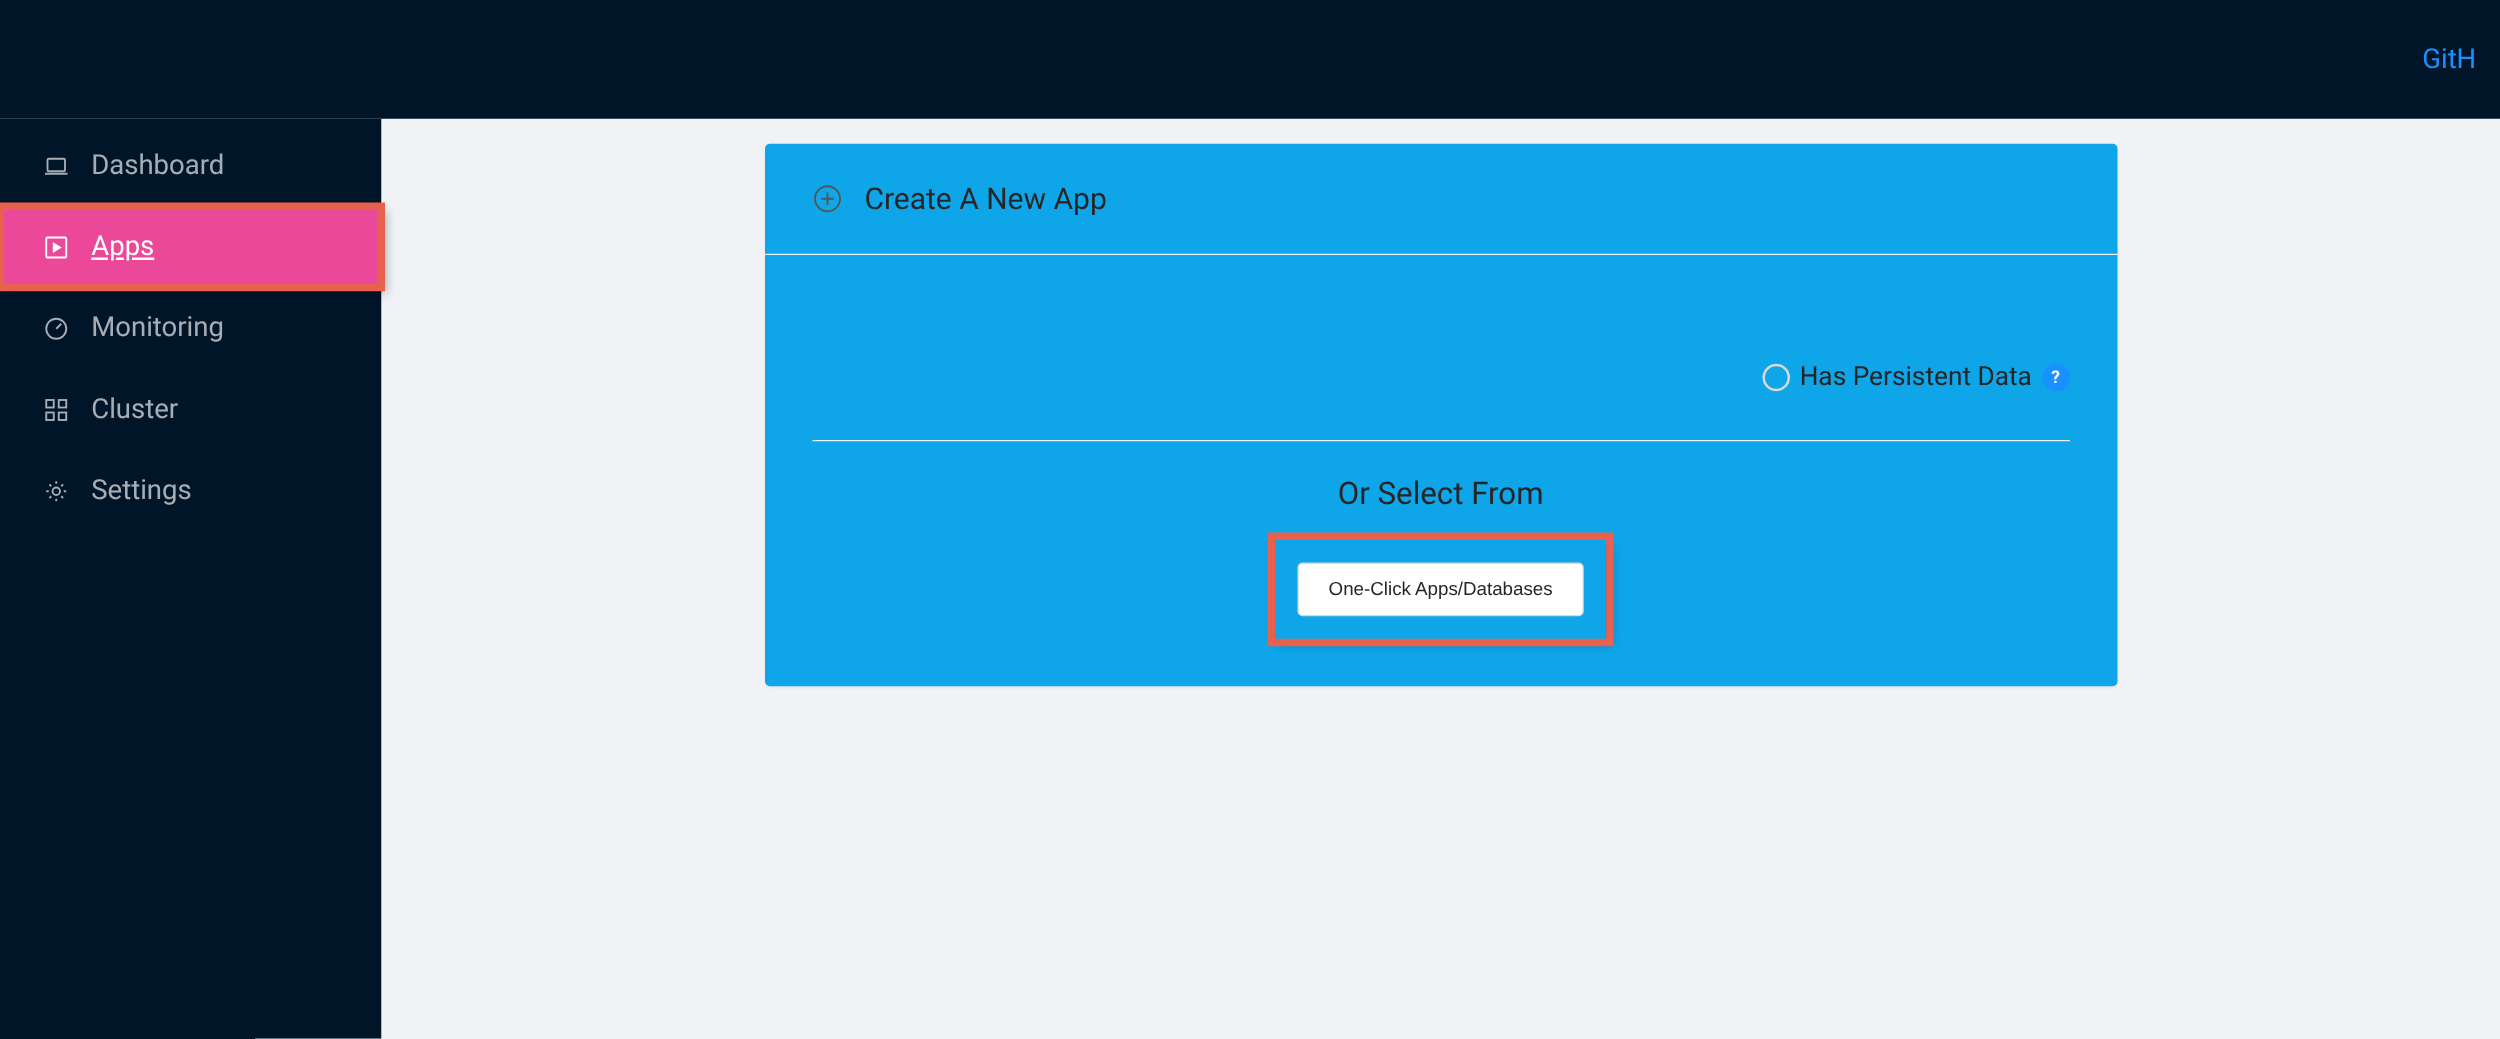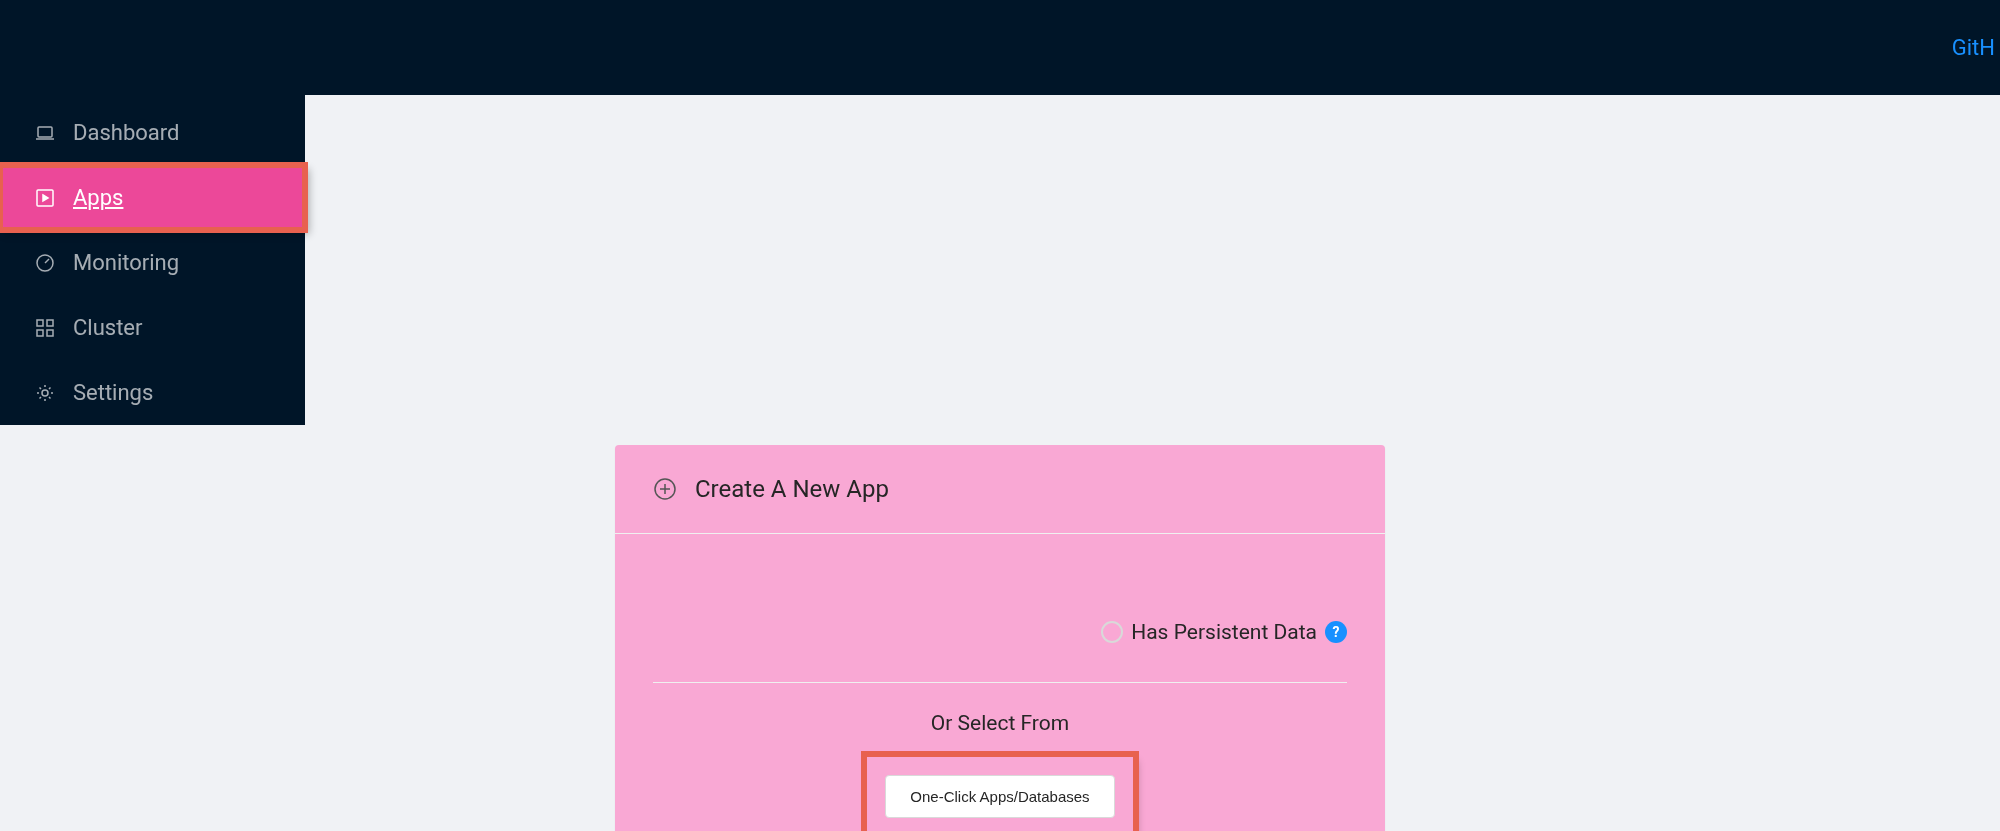--- a/index.html
+++ b/index.html
@@ -31,29 +31,28 @@
       width: 45px;
       height: 55px;
     }
     .brand-name {
       color: #fff;
       font-size: 26px;
       font-weight: 400;
     }
     .github-link {
       position: absolute;
-      right: 0;
+      right: 14px;
       color: #1890ff;
       font-size: 22px;
       padding-right: 5px;
     }
     .main-container {
       display: flex;
       height: calc(100% - 95px);
-      flex-direction: column;
     }
     .sidebar {
       width: 305px;
       background: #001528;
       padding-top: 5px;
     }
     .sidebar-item {
       display: flex;
       align-items: center;
       padding: 20px 35px;
@@ -80,22 +79,22 @@
       justify-content: center;
     }
     .content {
       flex: 1;
       padding: 20px;
       display: flex;
       justify-content: center;
       align-items: flex-start;
     }
     .card {
-      background: #f9a8d4;
-      width: 770px;
+      background: #0ea5e9;
+      width: 1082px;
       border-radius: 4px;
       margin-top: 0px;
       box-shadow: 0 1px 2px rgba(0,0,0,0.05);
     }
     .card-header {
       padding: 30px 38px;
       display: flex;
       align-items: center;
       gap: 18px;
       border-bottom: 1px solid #f0f0f0;
@@ -168,21 +167,21 @@
       justify-content: center;
       font-size: 14px;
       font-weight: bold;
       cursor: pointer;
     }
     .select-section {
       text-align: center;
       padding-top: 28px;
     }
     .select-label {
-      font-size: 21px;
+      font-size: 25px;
       color: #262626;
       margin-bottom: 22px;
     }
     .oneclick-wrap {
       display: inline-block;
       padding: 18px;
       outline: 6px solid #e8614f;
       box-shadow: 4px 4px 8px rgba(0,0,0,0.3);
     }
     .oneclick-btn {

